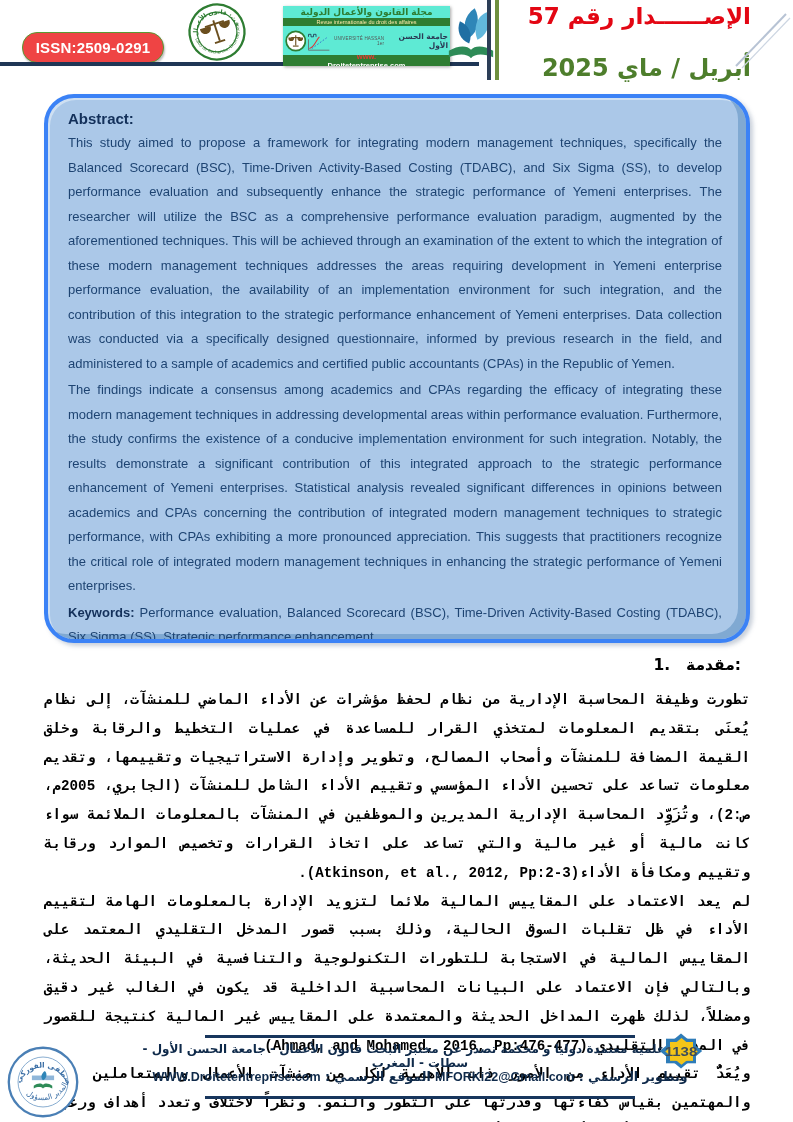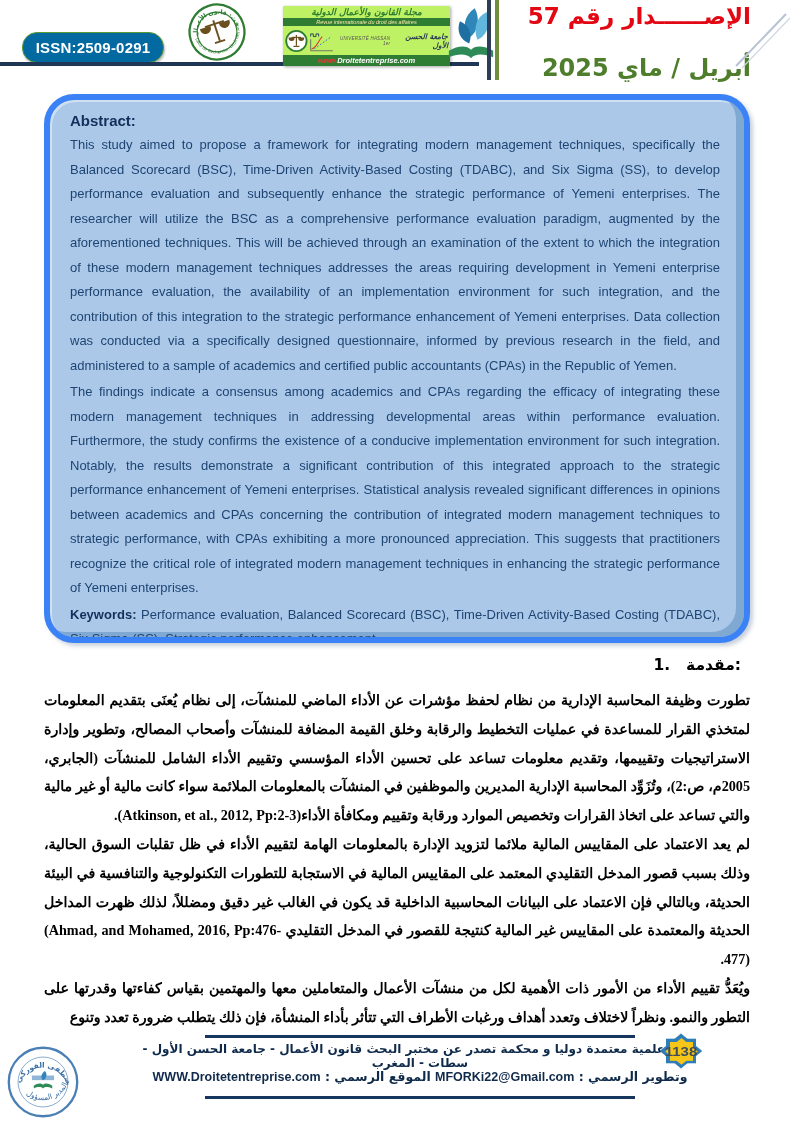--- a/index.html
+++ b/index.html
@@ -3,65 +3,65 @@
 <meta charset="utf-8">
 <style>
   html,body{margin:0;padding:0;background:#e9e9e9;}
   .page{
     position:relative;width:793px;height:1122px;margin:0 auto;background:#ffffff;
     font-family:"Liberation Sans",sans-serif;overflow:hidden;
   }
   
   .issn-pill{
     position:absolute;left:22px;top:32px;width:140px;height:29px;border-radius:15px;
-    background:#0369a1;border:1px solid #5a9a33;color:#fff;font-weight:bold;font-size:15px;
+    background:#ef4444;border:1px solid #5a9a33;color:#fff;font-weight:bold;font-size:15px;
     display:flex;align-items:center;justify-content:center;letter-spacing:.2px;
     box-shadow:1px 2px 2px rgba(0,0,0,.25);
   }
   .header-rule{position:absolute;left:0;top:62px;width:479px;height:4px;background:#1f3655;}
   .seal{position:absolute;left:188px;top:3px;width:58px;height:58px;transform:rotate(-18deg);}
   .journal-card{
-    position:absolute;left:283px;top:6px;width:167px;height:60px;background:#bef264;
-    box-shadow:1px 1px 3px rgba(0,0,0,.35);display:flex;flex-direction:column;overflow:hidden;font-style:italic;
+    position:absolute;left:283px;top:6px;width:167px;height:60px;background:#5eead4;
+    box-shadow:1px 1px 3px rgba(0,0,0,.35);display:flex;flex-direction:column;overflow:hidden;
   }
   .jc-title{font-family:"DejaVu Sans",sans-serif;font-weight:bold;font-size:9px;color:#2e7d32;text-align:center;line-height:11px;padding-top:1px;direction:rtl;}
   .jc-band{background:#2e7d32;color:#ffe9a8;font-size:5.5px;text-align:center;line-height:8px;height:8px;}
   .jc-mid{flex:1;display:flex;align-items:center;justify-content:space-around;padding:1px 2px;}
   .jc-univ{display:flex;flex-direction:row;align-items:center;direction:rtl;}
   .jc-univ-ar{font-family:"DejaVu Sans",sans-serif;font-size:7.5px;color:#2b3a55;font-weight:bold;}
   .jc-univ-fr{font-size:4.5px;color:#555;letter-spacing:.2px;}
-  .jc-site{background:#2e7d32;height:11px;display:flex;align-items:center;justify-content:center;font-size:7.5px;font-weight:bold;color:#fff;}
+  .jc-site{background:#2e7d32;height:11px;display:flex;align-items:center;justify-content:center;font-size:7.5px;font-weight:bold;color:#fff;flex-direction:column;}
   .jc-site .www{color:#e53935;}
   .book-logo{position:absolute;left:447px;top:6px;width:48px;height:60px;}
   .vbar{position:absolute;top:0;height:80px;width:4px;}
   .vbar.navy{left:487px;background:#2c3e57;}
   .vbar.green{left:495px;background:#6d8f3e;}
   .issue-block{position:absolute;left:505px;top:1px;width:246px;direction:rtl;text-align:right;}
   .issue-line{font-family:"DejaVu Sans",sans-serif;font-weight:bold;font-size:23px;color:#e30613;line-height:30px;}
   .date-line{font-family:"DejaVu Sans",sans-serif;font-weight:bold;font-size:24px;color:#4e7e2c;line-height:30px;margin-top:22px;padding-left:28px;}
   .slash-decor{position:absolute;left:734px;top:10px;width:58px;height:62px;}
   
   .abstract-box{
     position:absolute;left:44px;top:94px;width:706px;height:549px;box-sizing:border-box;
-    background:#abc8e8;border:6px solid #3b82f6;border-radius:30px;
+    background:#abc8e8;border:4px solid #3b82f6;border-radius:30px;
     box-shadow:inset -8px -5px 0 #80a9d2, inset 2px 2px 0 #cfe0f2, 3px 3px 4px rgba(100,120,150,.35);
     padding:12px 24px 0 20px;overflow:hidden;
   }
   .abstract-title{font-weight:bold;font-size:15px;color:#13305a;margin-bottom:4px;}
   .abstract-box p{margin:0 0 2px 0;font-size:13px;line-height:24.5px;text-align:justify;color:#1e4472;}
   .kw-label{font-weight:bold;color:#13305a;}
   
   .sec-heading{
     position:absolute;right:52px;top:656px;display:flex;direction:ltr;gap:16px;align-items:baseline;
     font-family:"DejaVu Sans",sans-serif;font-weight:bold;font-size:15.5px;color:#000;
   }
   .sec-title{direction:ltr;unicode-bidi:embed;}
   .ar-body{position:absolute;left:44px;top:686px;width:706px;}
   .ar-body p{
-    margin:0;direction:rtl;text-align:justify;font-family:Liberation Serif, serif;
+    margin:0;direction:rtl;text-align:justify;font-family:Liberation Mono, monospace;
     font-weight:bold;font-size:14.2px;line-height:28.8px;color:#000;
   }
   .cite{direction:ltr;unicode-bidi:embed;}
   
   .f-rule{position:absolute;left:205px;width:430px;height:3px;background:#17365d;}
   .f-rule.top{top:1035px;}
   .f-rule.bottom{top:1096px;}
   .f-line{position:absolute;left:140px;width:560px;direction:rtl;text-align:center;
     font-family:"DejaVu Sans",sans-serif;font-weight:bold;color:#0f2a4a;}
   .f-line1{top:1042px;font-size:12px;}

